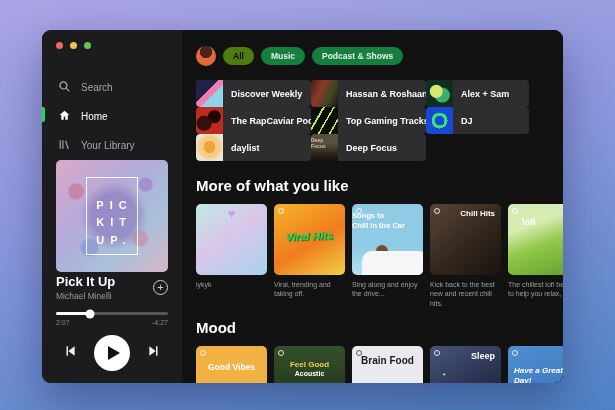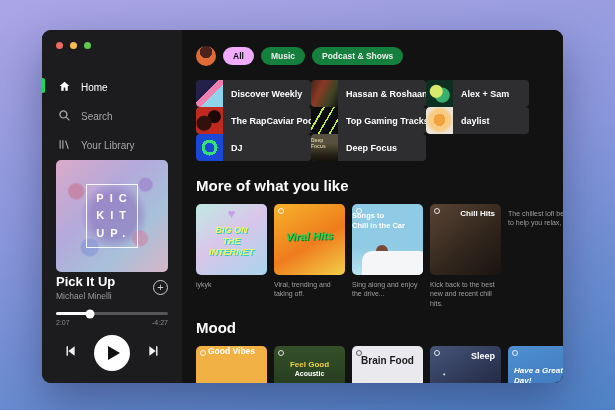--- a/index.html
+++ b/index.html
@@ -29,21 +29,21 @@
   .player { margin-top:auto; padding:0 14px 12px; }
   .album-art { width:112px; height:112px; border-radius:5px; position:relative;
     display:flex; align-items:center; justify-content:center; overflow:hidden;
     background:
       radial-gradient(circle at 18% 28%, rgba(199,106,138,.55) 0 7px, transparent 9px),
       radial-gradient(circle at 80% 22%, rgba(150,110,200,.5) 0 6px, transparent 8px),
       radial-gradient(circle at 30% 78%, rgba(120,140,210,.5) 0 8px, transparent 10px),
       radial-gradient(circle at 75% 70%, rgba(210,120,150,.5) 0 7px, transparent 9px),
       radial-gradient(circle at 52% 50%, rgba(140,120,190,.65) 0 22px, transparent 34px),
       linear-gradient(135deg,#d9aac9 0%,#b4a9da 38%,#a7c0da 68%,#d6b6c8 100%); }
-  .art-box { border:1.5px solid rgba(255,255,255,.9); padding:5px 4px 5px 9px;
+  .art-box { border:1.5px solid rgba(255,255,255,.9); padding:19px 4px 5px 9px;
     color:#fff; font-weight:bold; font-size:11px; letter-spacing:6px; line-height:1.6; }
   .track-row { display:flex; justify-content:space-between; align-items:center; margin-top:2px; }
   .track-title { font-size:13px; font-weight:bold; color:#fff; }
   .track-artist { font-size:8.5px; color:#9a9a9a; margin-top:2px; }
   .plus-btn { width:15px; height:15px; border:1.2px solid #cfcfcf; border-radius:50%;
     color:#cfcfcf; font-size:11px; line-height:12px; text-align:center; flex:none; }
   .progress { margin-top:11px; height:3px; background:#565656; border-radius:2px; position:relative; }
   .progress .fill { height:100%; background:#fff; border-radius:2px; }
   .progress .thumb { position:absolute; top:50%; transform:translate(-50%,-50%);
     width:9px; height:9px; background:#fff; border-radius:50%; }
@@ -54,21 +54,21 @@
   .play-btn .tri { width:0; height:0; border-left:12px solid #111;
     border-top:7px solid transparent; border-bottom:7px solid transparent; margin-left:3px; }
 
   
   main { flex:1; background:#121213; padding:16px 0 0 14px; overflow:hidden; }
   .topbar { display:flex; align-items:center; gap:7px; margin-bottom:14px; }
   .avatar { width:20px; height:20px; border-radius:50%; flex:none;
     background:radial-gradient(circle at 50% 30%, #4a241c 0 35%, #e06a38 36%); }
   .chip { height:18px; padding:0 10px; border-radius:9px; background:#15803d; color:#ececec;
     font-size:8.5px; font-weight:600; display:flex; align-items:center; }
-  .chip.selected { background:#f0abfc; color:#0e0e0e; }
+  .chip.selected { background:#4d7c0f; color:#0e0e0e; }
 
   .tiles { display:grid; grid-template-columns:115px 115px 103px; margin-bottom:16px; }
   .tile { height:27px; background:#2e2e30; border-radius:4px; display:flex; align-items:center; overflow:hidden; }
   .tile-art { width:27px; height:27px; flex:none; border-radius:4px 0 0 4px; position:relative; }
   .tile-label { font-size:9px; font-weight:bold; color:#fff; padding:0 8px; white-space:nowrap; overflow:hidden; }
 
   .ta-discover { background:linear-gradient(135deg,#23204a 0 42%,#ef7fae 42% 58%,#8fd4ea 58%); }
   .ta-hassan   { background:linear-gradient(115deg,#45201a,#8a3a24 35%,#3c4424 70%,#181410); }
   .ta-alex     { background:radial-gradient(circle at 38% 42%,#d6e96a 0 6px,transparent 7px),
                  radial-gradient(circle at 60% 56%,#39b06e 0 7px,transparent 8px),#0f2e22; }
@@ -106,21 +106,21 @@
   .ca-chill { background:linear-gradient(140deg,#5a4436,#33271d 55%,#191310); }
   .chill-text { position:absolute; top:5px; right:6px; font-size:8px; font-weight:bold; color:#fff; }
   .ca-lofi { background:linear-gradient(160deg,#d7ecb2 0 30%,#93c848 55%,#5f9e2e); }
   .lofi-text { position:absolute; top:13px; left:14px; font-size:9px; font-weight:bold; color:#fff; }
 
   .ca-goodvibes { background:
       radial-gradient(circle at 22% 90%,#6a3a22 0 9px,transparent 10px),
       radial-gradient(circle at 55% 95%,#4a2a18 0 10px,transparent 11px),
       radial-gradient(circle at 85% 86%,#7a4226 0 8px,transparent 9px),
       linear-gradient(180deg,#f2b144 0 55%,#d07a30); }
-  .gv-text { position:absolute; top:0; width:100%; text-align:center; font-size:8.5px; font-weight:bold; color:#fff; }
+  .gv-text { position:absolute; top:16px; width:100%; text-align:center; font-size:8.5px; font-weight:bold; color:#fff; }
   .ca-feelgood { background:linear-gradient(180deg,#35502a,#22381c 70%,#182a14); }
   .fg-line1 { position:absolute; top:14px; width:100%; text-align:center; font-size:8px; font-weight:bold; color:#f0d04a; }
   .fg-line2 { position:absolute; top:24px; width:100%; text-align:center; font-size:7px; font-weight:bold; color:#fff; }
   .ca-brainfood { background:radial-gradient(circle at 50% 80%,#242428 0 16px,transparent 17px),#e9e9ee; }
   .bf-text { position:absolute; top:9px; width:100%; text-align:center; font-size:10px; font-weight:bold; color:#1a1a1a; }
   .ca-sleep { background:
       radial-gradient(circle at 20% 40%,rgba(255,255,255,.8) 0 .6px,transparent 1.4px),
       radial-gradient(circle at 65% 60%,rgba(255,255,255,.7) 0 .6px,transparent 1.4px),
       radial-gradient(circle at 40% 75%,rgba(255,255,255,.6) 0 .6px,transparent 1.4px),
       linear-gradient(150deg,#46557a,#232a44 70%,#161a2e); }
@@ -137,37 +137,37 @@
   <div class="window">
 
     <aside class="sidebar">
       <div class="traffic">
         <span class="tl red"></span>
         <span class="tl yel"></span>
         <span class="tl grn"></span>
       </div>
 
       <nav>
-        <div class="nav-item active">
-          <span class="active-bar"></span>
-          <span>
-            <svg viewBox="0 0 24 24" width="13" height="13" fill="currentColor">
-                <path d="M12 3l9 8h-3v9h-4.5v-6h-3v6H6v-9H3z"></path>
-              </svg>
-          </span>
-          <span>Home</span>
-        </div>
         <div class="nav-item">
           <span>
             <svg viewBox="0 0 24 24" width="13" height="13" fill="none" stroke="currentColor" stroke-width="2.4">
                 <circle cx="10" cy="10" r="6.5"></circle>
                 <line x1="15" y1="15" x2="21" y2="21"></line>
               </svg>
           </span>
           <span>Search</span>
+        </div>
+        <div class="nav-item active">
+          <span class="active-bar"></span>
+          <span>
+            <svg viewBox="0 0 24 24" width="13" height="13" fill="currentColor">
+                <path d="M12 3l9 8h-3v9h-4.5v-6h-3v6H6v-9H3z"></path>
+              </svg>
+          </span>
+          <span>Home</span>
         </div>
         <div class="nav-item">
           <span>
             <svg viewBox="0 0 24 24" width="13" height="13" fill="none" stroke="currentColor" stroke-width="2.2">
                 <path d="M4 4v16M9 4v16M14 5l5 15"></path>
               </svg>
           </span>
           <span>Your Library</span>
         </div>
       </nav>
@@ -239,46 +239,41 @@
         </div>
         <div class="tile">
           <span class="tile-art ta-rap"></span>
           <span class="tile-label">The RapCaviar Podcast</span>
         </div>
         <div class="tile">
           <span class="tile-art ta-gaming"></span>
           <span class="tile-label">Top Gaming Tracks</span>
         </div>
         <div class="tile">
+          <span class="tile-art ta-dj"></span>
+          <span class="tile-label">DJ</span>
+        </div>
+        <div class="tile">
           <span class="tile-art ta-daylist"></span>
           <span class="tile-label">daylist</span>
         </div>
         <div class="tile">
-          <span class="tile-art ta-dj"></span>
-          <span class="tile-label">DJ</span>
-        </div>
-        <div class="tile">
           <span class="tile-art ta-deep">
             <span class="deep-text">Deep Focus</span>
           </span>
           <span class="tile-label">Deep Focus</span>
         </div>
       </div>
 
       <h2 class="section-title">More of what you like</h2>
       <div class="cards">
 
         <div class="card">
           <div class="card-art ca-bigon">
             <span class="heart">♥</span>
-            <div class="bigon-text">
-              <div>BIG ON</div>
-              <div>THE</div>
-              <div>INTERNET</div>
-            </div>
           </div>
           <div class="card-sub">iykyk</div>
         </div>
 
         <div class="card">
           <div class="card-art ca-viral">
             <span class="spotify-dot"></span>
             <div class="viral-text">Viral Hits</div>
           </div>
           <div class="card-sub">Viral, trending and taking off.</div>
@@ -299,20 +294,24 @@
 
         <div class="card">
           <div class="card-art ca-chill">
             <span class="spotify-dot"></span>
             <div class="chill-text">Chill Hits</div>
           </div>
           <div class="card-sub">Kick back to the best new and recent chill hits.</div>
         </div>
 
         <div class="card">
+          <div class="card-art ca-lofi">
+            <span class="spotify-dot"></span>
+            <div class="lofi-text">lofi</div>
+          </div>
           <div class="card-sub">The chillest lofi beats to help you relax, stu...</div>
         </div>
       </div>
 
       <h2 class="section-title">Mood</h2>
       <div class="cards">
 
         <div class="card">
           <div class="card-art ca-goodvibes">
             <span class="spotify-dot"></span>

